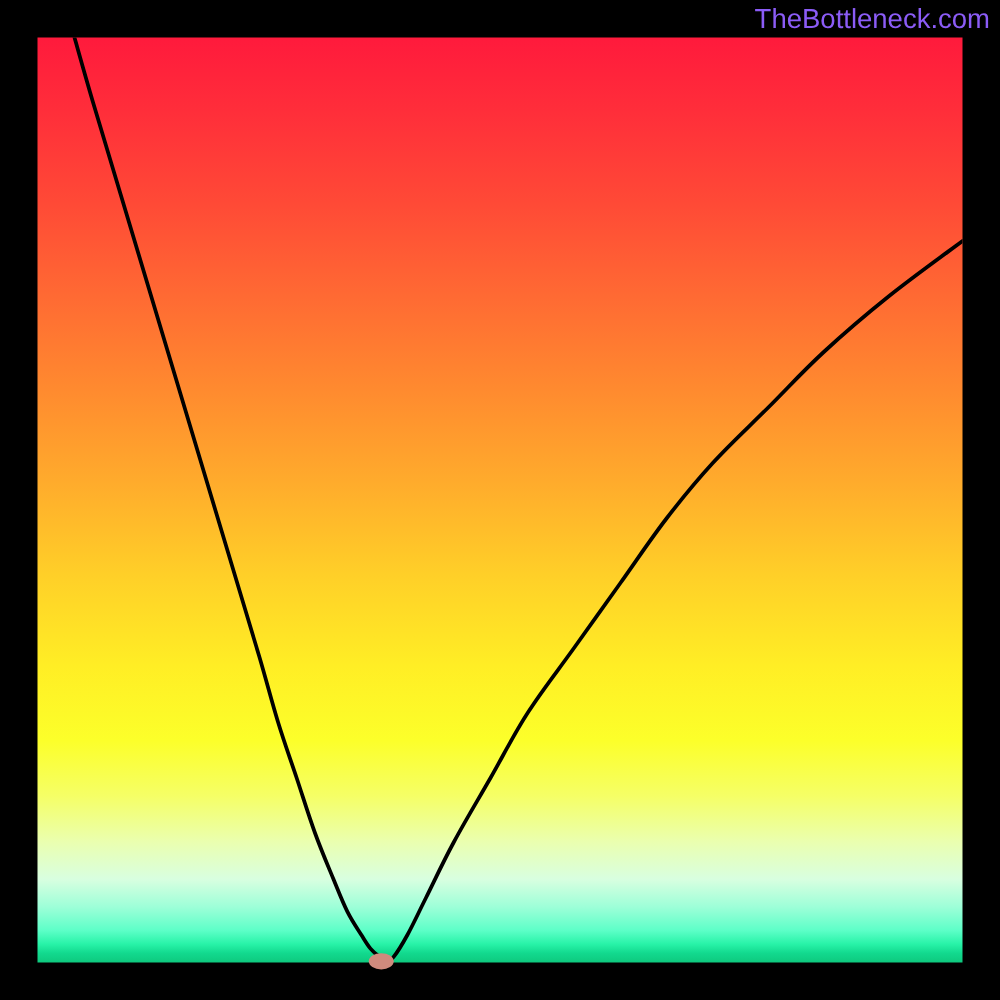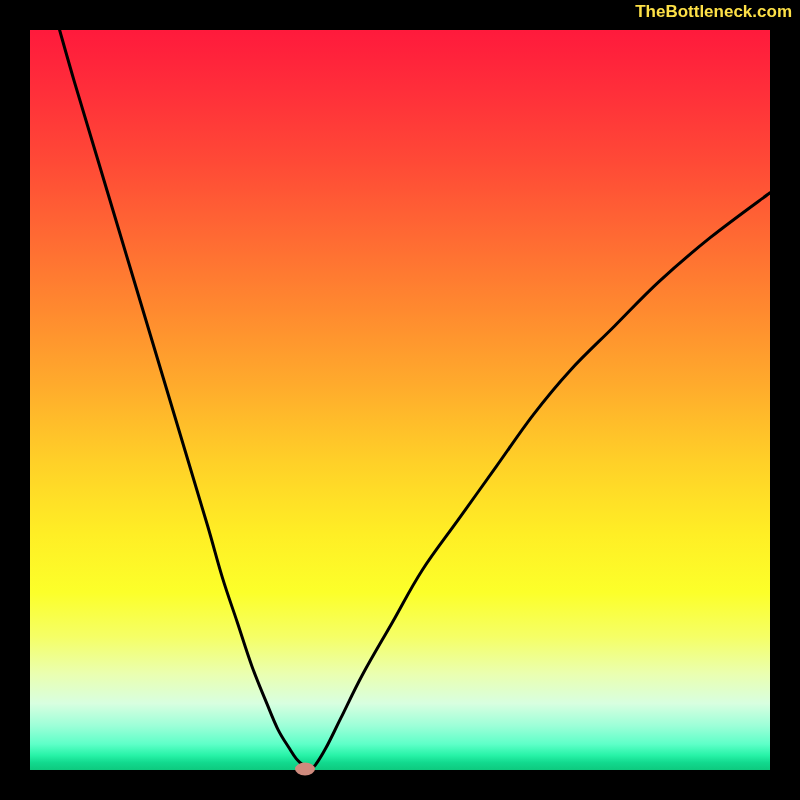--- a/index.html
+++ b/index.html
@@ -8,23 +8,23 @@
     height: 800px;
     background: #000;
     position: relative;
     overflow: hidden;
     font-family: Arial, Helvetica, sans-serif;
   }
   .watermark {
     position: absolute;
     top: 2px;
     right: 8px;
-    color: #fde047;
-    font-size: 17px;
-    font-weight: 700;
+    color: #8b5cf6;
+    font-size: 22px;
+    font-weight: 400;
     z-index: 10;
   }
   .plot-area {
     position: absolute;
     left: 30px;
     top: 30px;
     width: 740px;
     height: 740px;
   }
   .gradient-bg {

